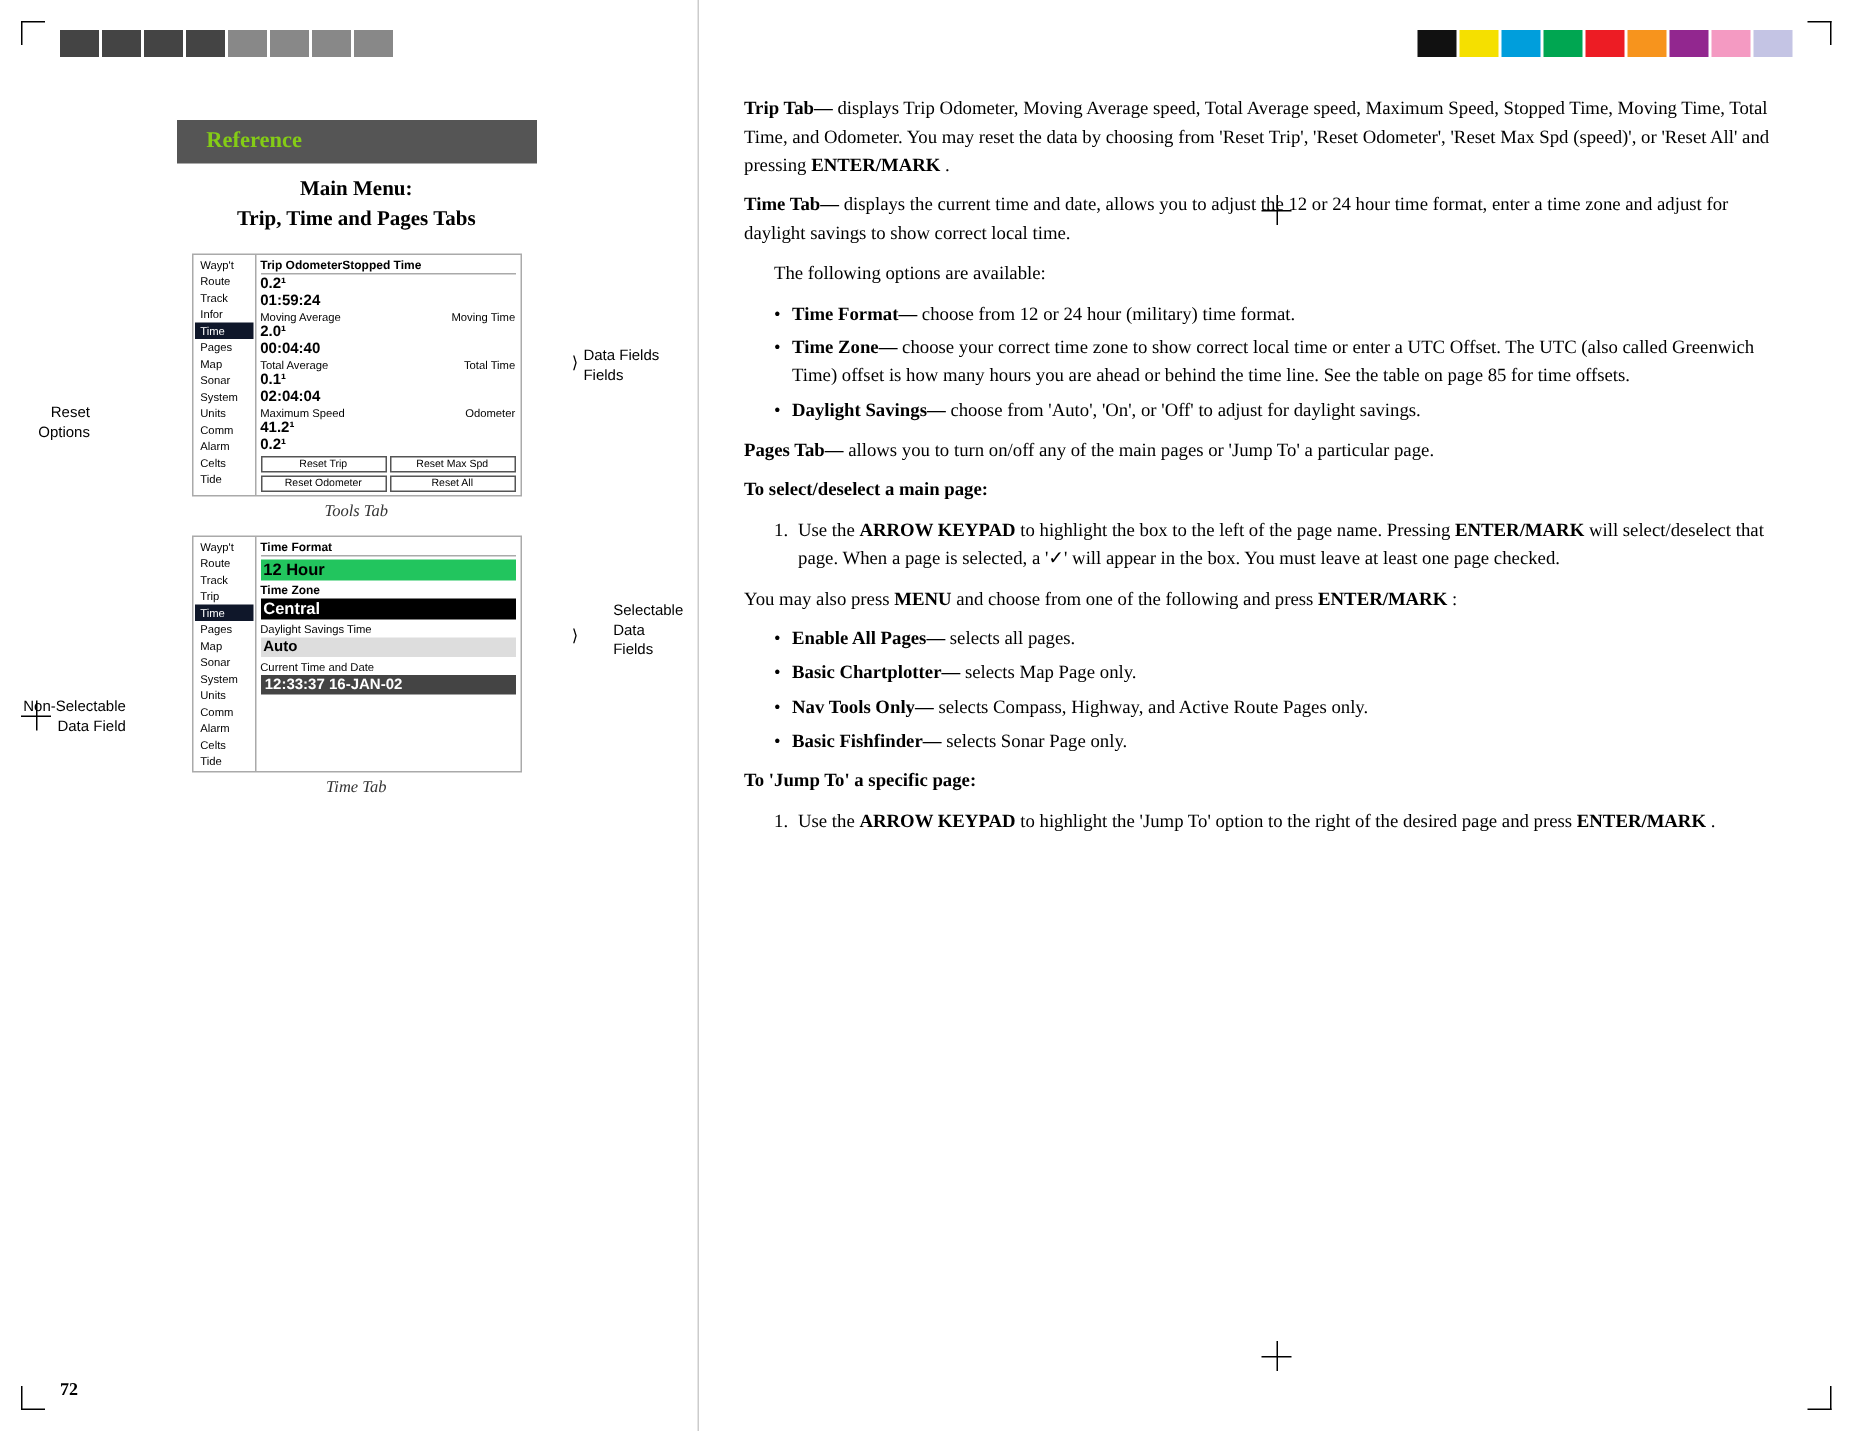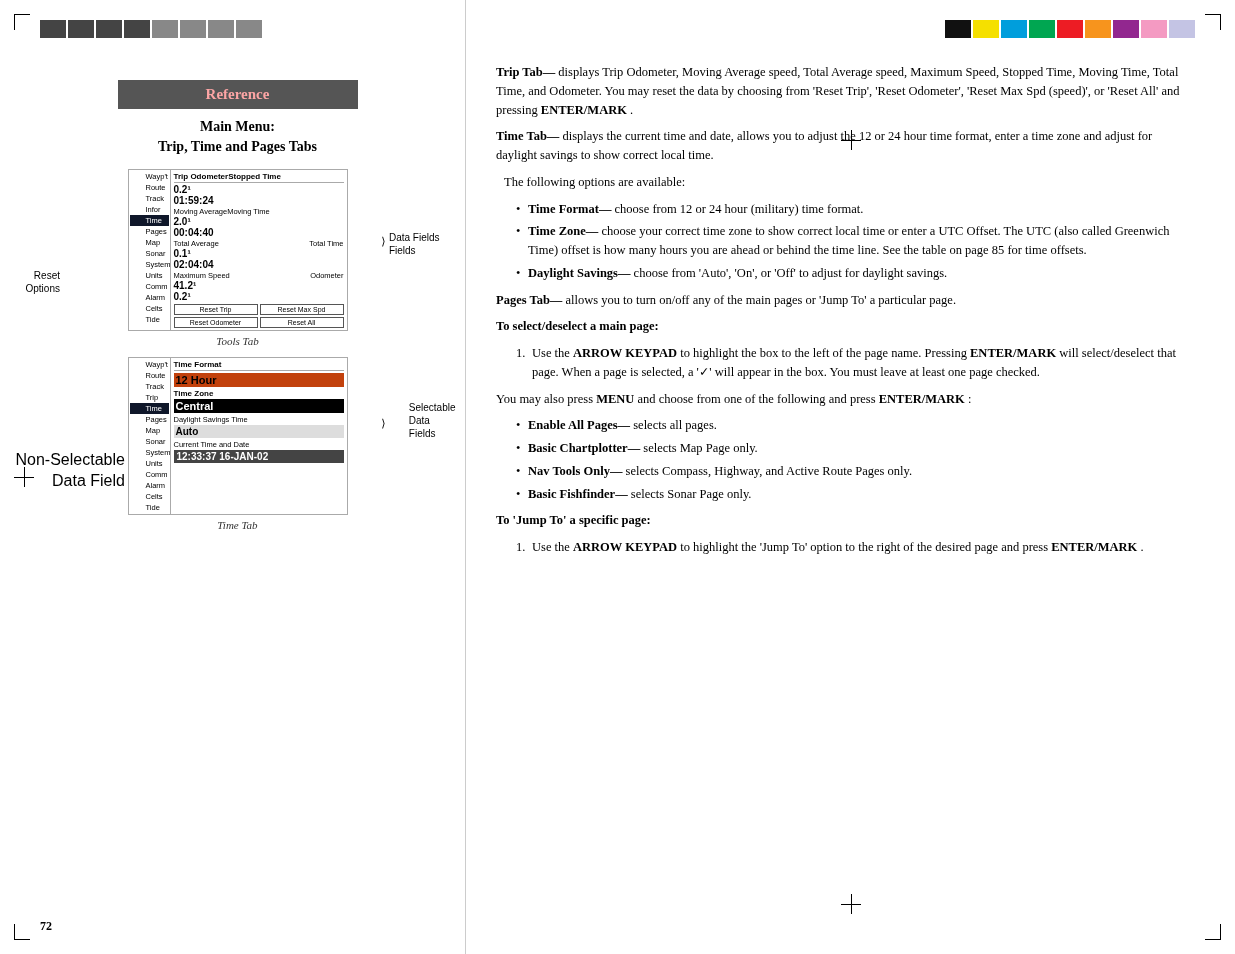--- a/index.html
+++ b/index.html
@@ -34,22 +34,22 @@
     
     .right-col {
       flex: 1;
       padding: 8px 40px 20px 30px;
       position: relative;
     }
 
     
     .reference-box {
       background: #555;
-      color: #fca5a5;
-      text-align: center;
+      color: #84cc16;
+      text-align: left;
       padding: 6px 20px;
       margin: 60px auto 10px auto;
       width: 240px;
       font-size: 15px;
       font-weight: bold;
     }
 
     .main-menu-title {
       text-align: center;
       font-size: 14px;
@@ -71,21 +71,21 @@
       display: flex;
     }
 
     .tab-menu-col {
       width: 42px;
       border-right: 1px solid #aaa;
       font-size: 8px;
       padding: 1px;
     }
     .tab-menu-item {
-      padding: 1px 16px;
+      padding: 1px 4px;
       font-size: 7.5px;
       color: #000;
       white-space: nowrap;
     }
     .tab-menu-item.selected {
       background: #0f172a;
       color: #fff;
     }
 
     .tab-content-col {
@@ -196,21 +196,21 @@
       padding-left: 16px;
     }
     .numbered-list li::before {
       position: absolute;
       left: 0;
     }
     .numbered-list li:nth-child(1)::before { content: '1.'; }
     .numbered-list li:nth-child(2)::before { content: '2.'; }
 
     .indent-text {
-      margin-left: 8px;
+      margin-left: 20px;
       margin-bottom: 6px;
     }
 
     
     .corner-tl, .corner-tr, .corner-bl, .corner-br {
       position: absolute;
       width: 16px;
       height: 16px;
     }
     .corner-tl { top: 14px; left: 14px; border-top: 1px solid #000; border-left: 1px solid #000; }
@@ -329,21 +329,21 @@
 
             <div class="tab-content-col">
               <div class="trip-header">
                 <span>Trip Odometer</span>
                 <span>Stopped Time</span>
               </div>
               <div class="trip-row">
                 <span class="trip-val">0.2¹</span>
                 <span class="trip-val">01:59:24</span>
               </div>
-              <div style="display:flex;justify-content:flex-start;font-size:7.5px;">
+              <div style="display:flex;justify-content:space-between;font-size:7.5px;">
                 <span>Moving Average</span>
                 <span>Moving Time</span>
               </div>
               <div class="trip-row">
                 <span class="trip-val">2.0¹</span>
                 <span class="trip-val">00:04:40</span>
               </div>
               <div style="display:flex;justify-content:space-between;font-size:7.5px;">
                 <span>Total Average</span>
                 <span>Total Time</span>
@@ -404,39 +404,39 @@
               <div class="tab-menu-item">System</div>
               <div class="tab-menu-item">Units</div>
               <div class="tab-menu-item">Comm</div>
               <div class="tab-menu-item">Alarm</div>
               <div class="tab-menu-item">Celts</div>
               <div class="tab-menu-item">Tide</div>
             </div>
 
             <div class="tab-content-col">
               <div style="font-size:8px; font-weight:bold; border-bottom:1px solid #aaa; padding-bottom:1px; margin-bottom:2px;">Time Format</div>
-              <div style="font-size:11px; font-weight:bold; margin-bottom:2px; background:#c2410c; padding:1px 2px;">12 Hour</div>
+              <div style="font-size:11px; font-weight:bold; margin-bottom:2px; background:#22c55e; padding:1px 2px;">12 Hour</div>
               <div style="font-size:8px; font-weight:bold; margin-bottom:1px;">Time Zone</div>
               <div style="font-size:11px; font-weight:bold; margin-bottom:2px; background:#000; color:#fff; padding:1px 2px;">Central</div>
               <div style="font-size:7.5px; margin-bottom:1px;">Daylight Savings Time</div>
               <div style="font-size:10px; font-weight:bold; margin-bottom:2px; background:#ddd; padding:1px 2px;">Auto</div>
               <div style="font-size:7.5px; margin-bottom:1px;">Current Time and Date</div>
               <div style="font-size:10px; font-weight:bold; background:#444; color:#fff; padding:1px 3px;">12:33:37  16-JAN-02</div>
             </div>
           </div>
         </div>
 
         <div style="position:absolute; right:-78px; top:28%; font-size:10px; font-family:Arial,sans-serif; line-height:1.3;">
           <div>Selectable</div>
           <div>Data</div>
           <div>Fields</div>
         </div>
         <div style="position:absolute; right:-8px; top:38%; font-size:11px; font-family:Arial,sans-serif;">⟩</div>
 
-        <div style="position:absolute; left:-82px; bottom:15%; font-size:16px; font-family:Arial,sans-serif; line-height:1.3; text-align:right;">
+        <div style="position:absolute; left:-82px; bottom:15%; font-size:10px; font-family:Arial,sans-serif; line-height:1.3; text-align:right;">
           <div>Non-Selectable</div>
           <div>Data Field</div>
         </div>
       </div>
       <div class="caption-text" style="margin-top:4px;">Time Tab</div>
     </div>
 
     <div class="page-number">72</div>
   </div>
 

